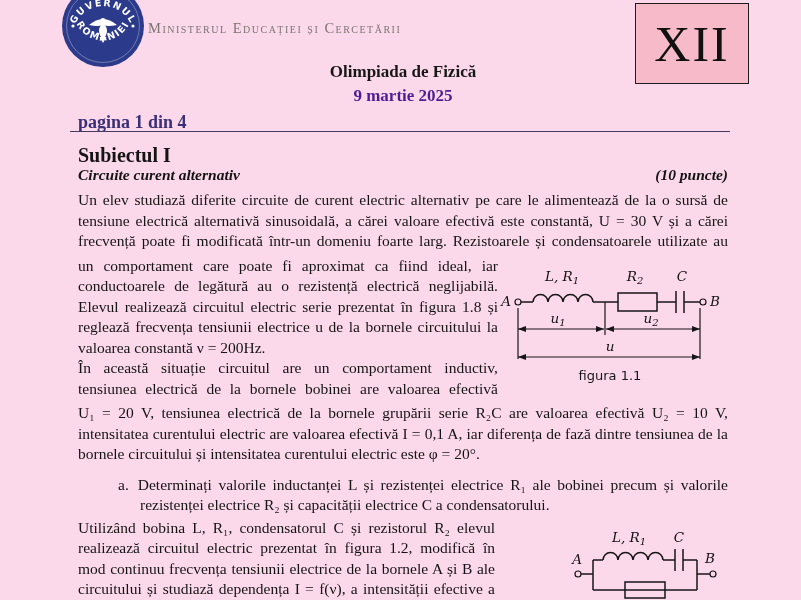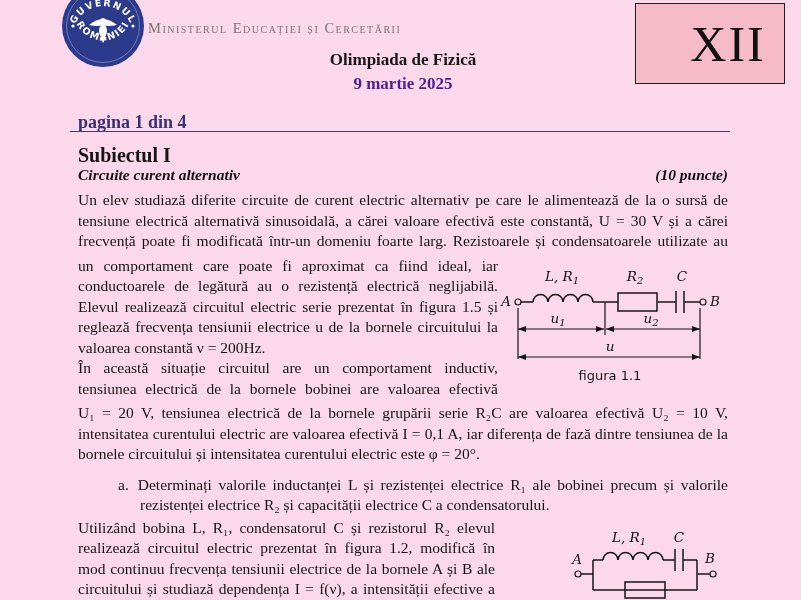--- a/index.html
+++ b/index.html
@@ -15,23 +15,22 @@
     position:absolute;left:148px;top:20px;
     font-variant:small-caps;font-size:14.5px;letter-spacing:1.5px;
     color:#7b7471;
   }
   .badge{
     position:absolute;left:635px;top:3px;width:112px;height:79px;
     background:#f7bac9;border:1.5px solid #1d1d1d;
     display:flex;align-items:center;justify-content:center;
     font-size:50px;letter-spacing:2px;color:#111;
     font-family:"Liberation Serif",serif;
-    padding-left:36px;
   }
-  .titleblock{position:absolute;left:78px;top:48px;width:650px;text-align:center;line-height:24px;}
+  .titleblock{position:absolute;left:78px;top:60px;width:650px;text-align:center;line-height:24px;}
   .titleblock .t1,.titleblock .t2{font-weight:bold;font-size:17px;color:#171717;}
   .titleblock .t3{font-weight:bold;font-size:17px;color:#4c1d95;}
   .pageind{
     position:absolute;left:78px;top:112px;width:652px;text-align:left;
     font-weight:bold;font-size:18px;color:#3b2f78;
   }
   .rule{position:absolute;left:70px;top:131px;width:660px;border-top:1.6px solid #453a60;}
   
   .content{position:absolute;left:78px;top:146px;width:650px;font-size:15.5px;line-height:20.5px;}
   .subject-heading{font-weight:bold;font-size:20px;line-height:19px;}
@@ -145,21 +144,21 @@
         <text class="figlab" x="153" y="67" text-anchor="middle"><tspan>u</tspan><tspan class="sub" dy="3">2</tspan></text>
         <g>
           <line class="thin" x1="20" y1="101" x2="202" y2="101"></line>
           <polygon class="ah" points="20,101 28,98 28,104"></polygon>
           <polygon class="ah" points="202,101 194,98 194,104"></polygon>
         </g>
         <text class="figlab" x="112" y="95" text-anchor="middle"><tspan>u</tspan></text>
         <text class="figcap" x="112" y="124" text-anchor="middle">figura 1.1</text>
       </svg>
     </div>
-    <p class="p2a">un comportament care poate fi aproximat ca fiind ideal, iar conductoarele de legătură au o rezistență electrică neglijabilă. Elevul realizează circuitul electric serie prezentat în figura 1.5 și reglează frecvența tensiunii electrice u de la bornele circuitului la valoarea constantă ν = 200Hz.</p>
+    <p class="p2a">un comportament care poate fi aproximat ca fiind ideal, iar conductoarele de legătură au o rezistență electrică neglijabilă. Elevul realizează circuitul electric serie prezentat în figura 1.8 și reglează frecvența tensiunii electrice u de la bornele circuitului la valoarea constantă ν = 200Hz.</p>
     <p class="p2b">În această situație circuitul are un comportament inductiv, tensiunea electrică de la bornele bobinei are valoarea efectivă</p>
   </div>
 
   <p class="p3">U₁ = 20 V, tensiunea electrică de la bornele grupării serie R₂C are valoarea efectivă U₂ = 10 V, intensitatea curentului electric are valoarea efectivă I = 0,1 A, iar diferența de fază dintre tensiunea de la bornele circuitului și intensitatea curentului electric este φ = 20°.</p>
 
   <div class="item-a">
     <span class="lbl">a.</span><span>Determinați valorile inductanței L și rezistenței electrice R₁ ale bobinei precum și valorile rezistenței electrice R₂ și capacității electrice C a condensatorului.</span>
   </div>
 
   <div class="sec4">

